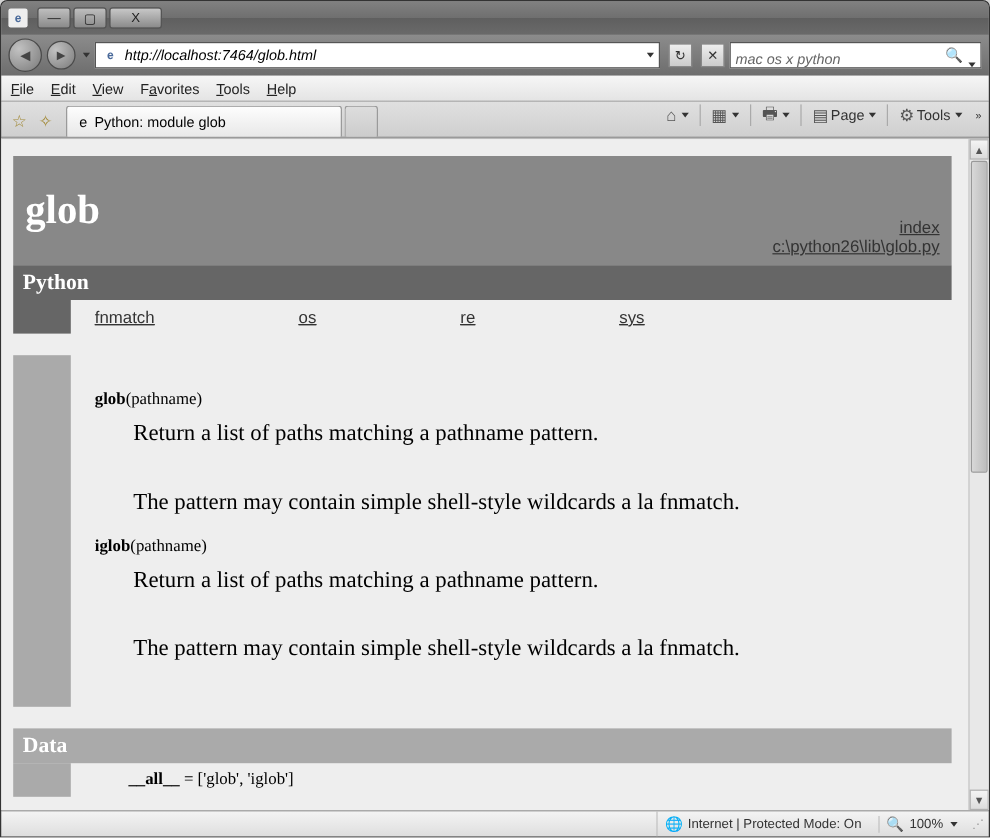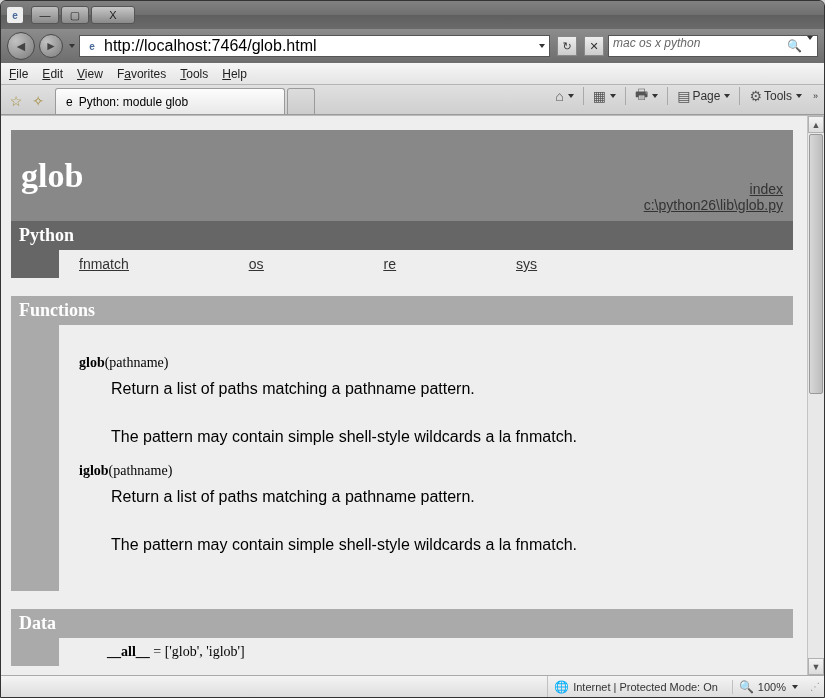--- a/index.html
+++ b/index.html
@@ -77,28 +77,28 @@
 .addr-wrap {
   flex: 1; display:flex; align-items:center;
   background:#fff; border:1px solid #555; height:22px;
   padding:0 4px;
 }
 .addr-wrap .favicon-ie {
   width:16px;height:16px;display:inline-flex;align-items:center;justify-content:center;
   color:#4a6a9a;font-weight:bold;font-size:10px;margin-right:4px;
 }
 .addr-input {
-  border:none;outline:none;flex:1;font-size:16px;background:transparent;
+  border:none;outline:none;flex:1;font-size:12px;background:transparent;font-style:italic;
 }
 .addr-btn {
   width:20px;height:20px;border:1px solid #888;background:linear-gradient(#eee,#ccc);
   margin-left:3px;display:flex;align-items:center;justify-content:center;font-size:11px;color:#333;
 }
 .search-wrap {
-  width:210px;display:flex;align-items:flex-start;background:#fff;border:1px solid #555;height:22px;padding:0 4px;
+  width:210px;display:flex;align-items:flex-end;background:#fff;border:1px solid #555;height:22px;padding:0 4px;
 }
 .search-input { border:none;outline:none;flex:1;font-size:12px;font-style:italic;color:#666;background:transparent; }
 .search-btn {
   width:20px;height:20px;display:flex;align-items:center;justify-content:center;font-size:12px;color:#555;
 }
 
 .menubar {
   height: 22px;
   background: linear-gradient(to bottom, #f6f6f6, #e4e4e4);
   border-bottom:1px solid #b5b5b5;
@@ -159,21 +159,21 @@
 .section-dark { background:#666;color:#fff;font-size:18px;font-weight:bold;padding:4px 8px;font-family:Georgia,'Times New Roman',serif; }
 .section-light { background:#aaa;color:#fff;font-size:18px;font-weight:bold;padding:4px 8px;font-family:Georgia,'Times New Roman',serif; }
 .section-body { display:flex; }
 .leftbar-dark { width:48px;background:#666; }
 .leftbar-light { width:48px;background:#aaa; }
 .modules-row { flex:1;display:flex;padding:6px 20px;gap:120px;font-size:14px;text-decoration:underline; }
 .modules-row a { color:#333;text-decoration:underline; }
 .funcs { flex:1;padding:24px 20px 20px 20px; }
 .func-sig { font-family:Georgia,'Times New Roman',serif;font-size:14px;margin-top:6px; }
 .func-sig b { font-weight:bold; }
-.func-doc { font-family:Liberation Sans, sans-serif;font-size:16px;margin:6px 0 14px 32px;line-height:1.5;white-space:pre-line; }
+.func-doc { font-family:Liberation Serif, serif;font-size:19px;margin:6px 0 14px 32px;line-height:1.5;white-space:pre-line; }
 .data-body { flex:1;padding:6px 20px;font-size:14px;font-family:Georgia,'Times New Roman',serif;margin-left:28px; }
 .data-body b { font-weight:bold; }
 
 .statusbar {
   height:22px;background:linear-gradient(to bottom,#f4f4f4,#dedede);border-top:1px solid #aaa;
   display:flex;align-items:center;font-size:11px;color:#333;padding:0 6px;gap:8px;
 }
 .statusbar .seg { display:flex;align-items:center;gap:4px;padding:0 6px;border-left:1px solid #c0c0c0;height:100%; }
 .statusbar .seg:first-child { border-left:none;flex:0 0 220px; }
 .statusbar .spacer { flex:1; }
@@ -282,21 +282,20 @@
           <div class="leftbar-dark"></div>
           <div class="modules-row">
             <a href="#">fnmatch</a>
             <a href="#">os</a>
             <a href="#">re</a>
             <a href="#">sys</a>
           </div>
         </div>
 
         <div style="height:18px"></div>
-        <div class="section-light">Functions</div>
         <div class="section-body">
           <div class="leftbar-light"></div>
           <div class="funcs">
             <div class="func-sig"><b>glob</b><span>(pathname)</span></div>
             <div class="func-doc">Return a list of paths matching a pathname pattern.
 
 The pattern may contain simple shell-style wildcards a la fnmatch.</div>
             <div class="func-sig"><b>iglob</b><span>(pathname)</span></div>
             <div class="func-doc">Return a list of paths matching a pathname pattern.
 

